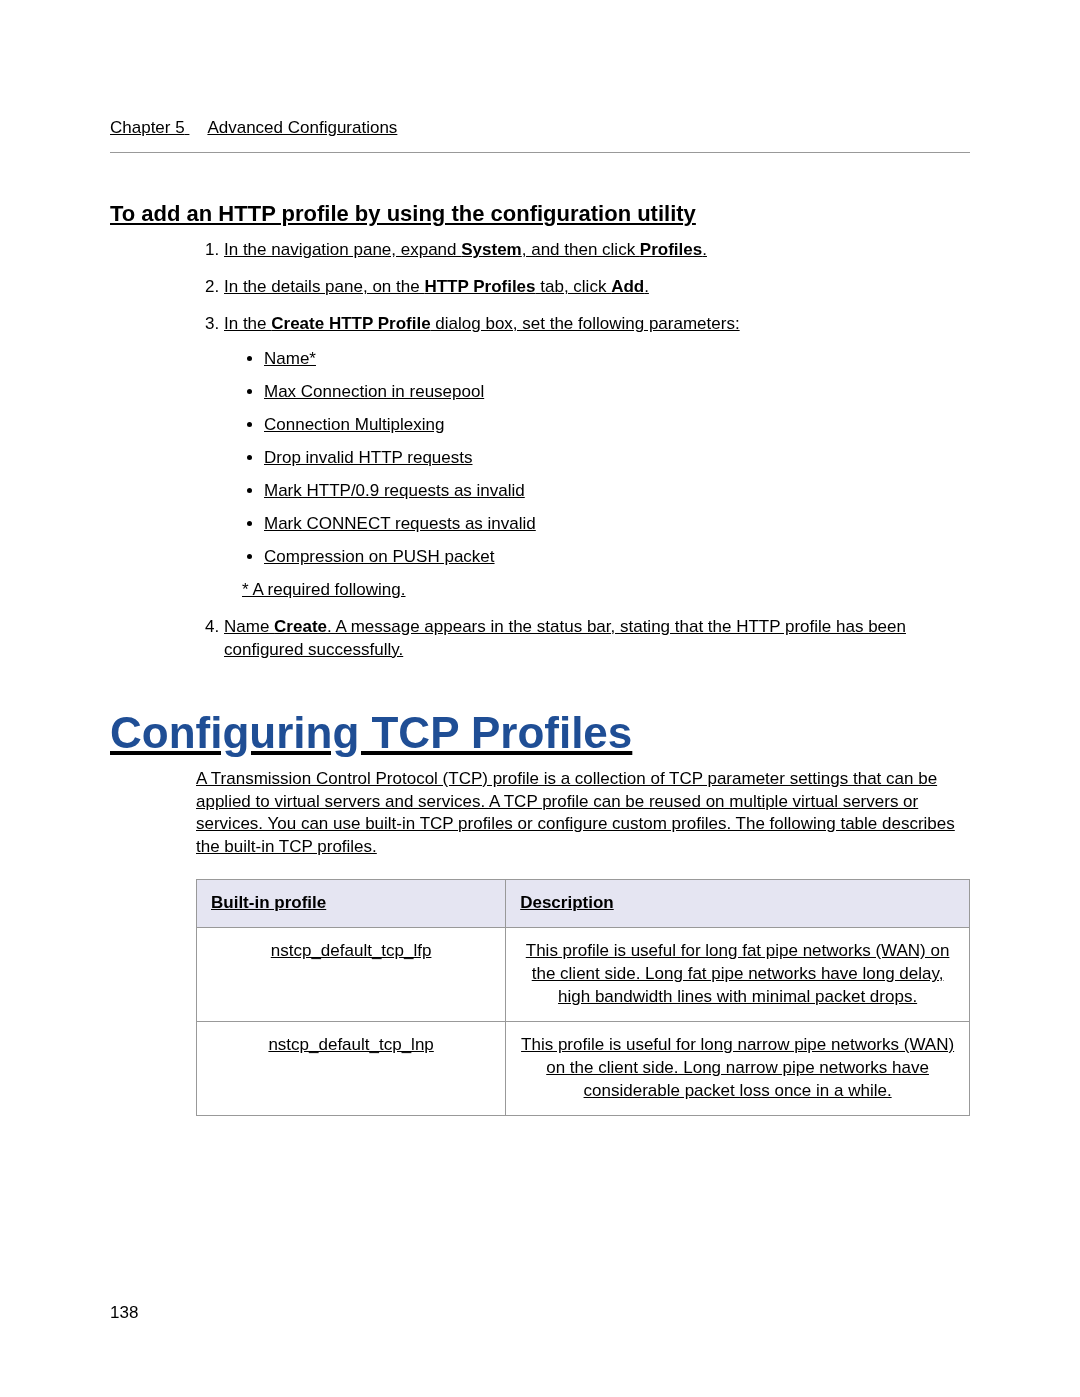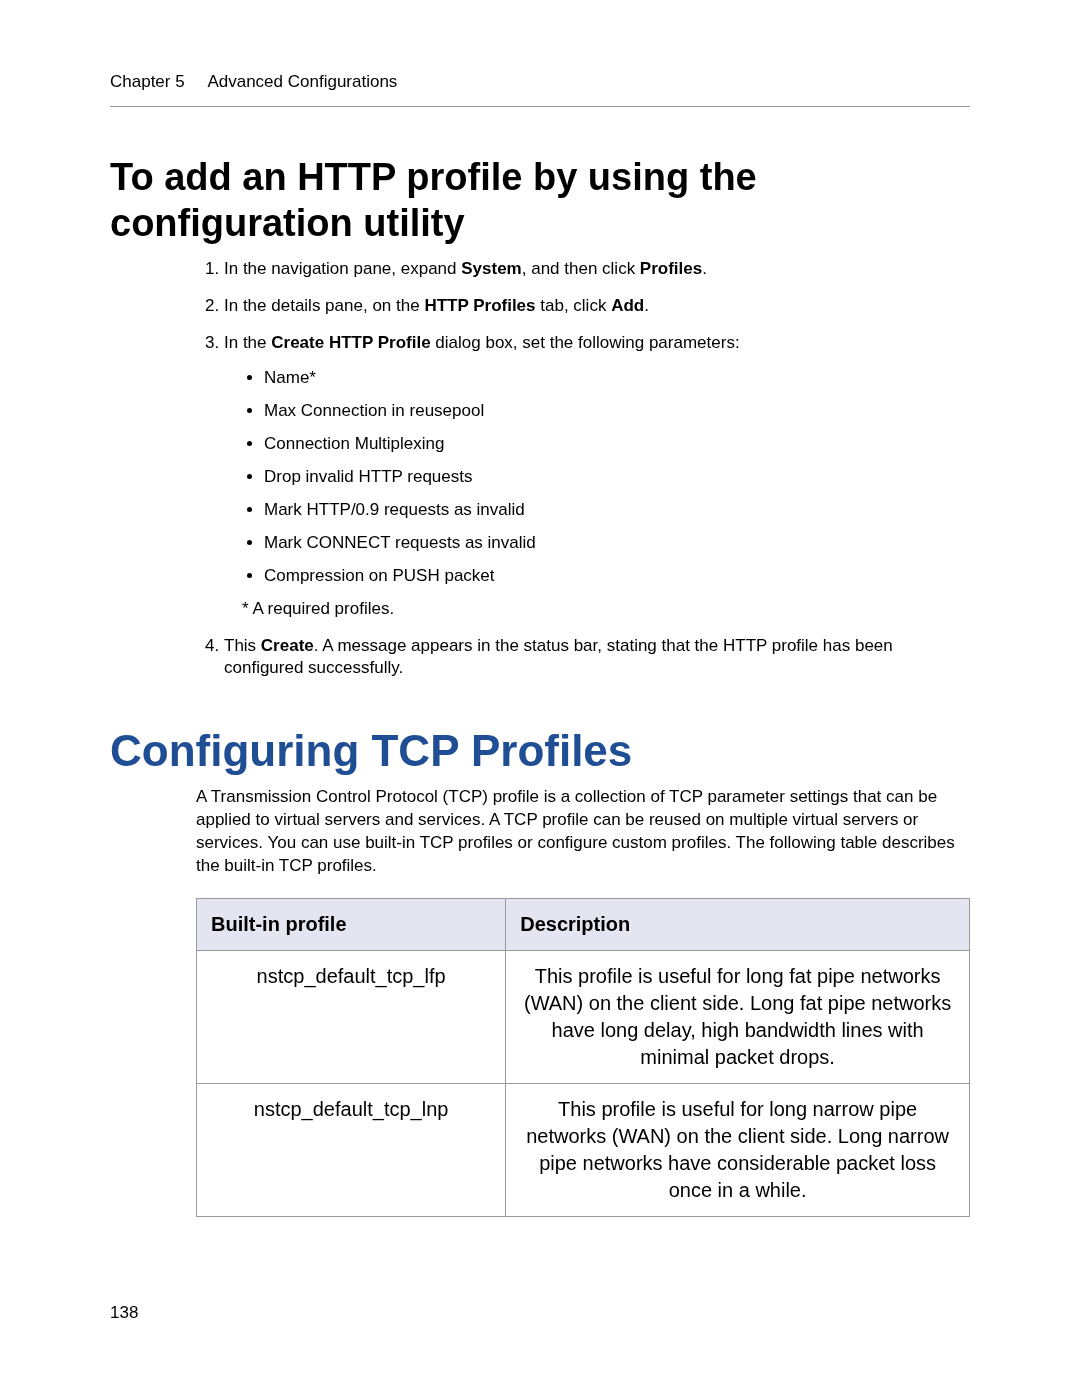--- a/index.html
+++ b/index.html
@@ -6,40 +6,41 @@
     margin: 0;
     padding: 0;
     background: #ffffff;
     color: #000000;
     font-family: Verdana, Arial, sans-serif;
   }
   .page {
     width: 1080px;
     min-height: 1397px;
     box-sizing: border-box;
-    padding: 72px 110px 50px 110px;
+    padding: 118px 110px 50px 110px;
     position: relative;
+    text-decoration: underline;
   }
   .header-line {
     font-size: 17px;
     color: #000000;
     padding-bottom: 14px;
     border-bottom: 1px solid #999999;
   }
   .header-chapter {
     display: inline;
   }
   .header-title {
     display: inline;
     margin-left: 18px;
   }
   h2.section-heading {
     font-family: Arial, Helvetica, sans-serif;
     font-weight: 700;
-    font-size: 38px;
+    font-size: 22px;
     color: #000000;
     margin: 48px 0 0 0;
     line-height: 1.2;
   }
   h1.major-heading {
     font-family: Arial, Helvetica, sans-serif;
     font-weight: 700;
     font-size: 44px;
     color: #1f4e95;
     margin: 46px 0 10px 0;
@@ -74,21 +75,21 @@
     margin: 8px 0 20px 0;
   }
   .table-caption {
     font-weight: 700;
     margin: 8px 0 10px 0;
   }
   table.profiles {
     width: 100%;
     border-collapse: collapse;
     border: 1px solid #999999;
-    font-size: 20px;
+    font-size: 17px;
   }
   table.profiles th {
     background: #e5e5f2;
     text-align: left;
     font-weight: 700;
     padding: 12px 14px;
     border: 1px solid #999999;
     vertical-align: top;
   }
   table.profiles td {
@@ -133,24 +134,24 @@
         <span>In the </span><span class="bold">Create HTTP Profile</span><span> dialog box, set the following parameters:</span>
         <ul class="bullets">
           <li>Name*</li>
           <li>Max Connection in reusepool</li>
           <li>Connection Multiplexing</li>
           <li>Drop invalid HTTP requests</li>
           <li>Mark HTTP/0.9 requests as invalid</li>
           <li>Mark CONNECT requests as invalid</li>
           <li>Compression on PUSH packet</li>
         </ul>
-        <div class="note-line">* A required profiles.</div>
+        <div class="note-line">* A required following.</div>
       </li>
       <li>
-        <span>This </span><span class="bold">Create</span><span>. A message appears in the status bar, stating that the HTTP profile has been configured successfully.</span>
+        <span>Name </span><span class="bold">Create</span><span>. A message appears in the status bar, stating that the HTTP profile has been configured successfully.</span>
       </li>
     </ol>
   </div>
 
   <h1 class="major-heading">Configuring TCP Profiles</h1>
 
   <div class="content">
     <div class="intro-para">A Transmission Control Protocol (TCP) profile is a collection of TCP parameter settings that can be applied to virtual servers and services. A TCP profile can be reused on multiple virtual servers or services. You can use built-in TCP profiles or configure custom profiles. The following table describes the built-in TCP profiles.</div>
 
 

